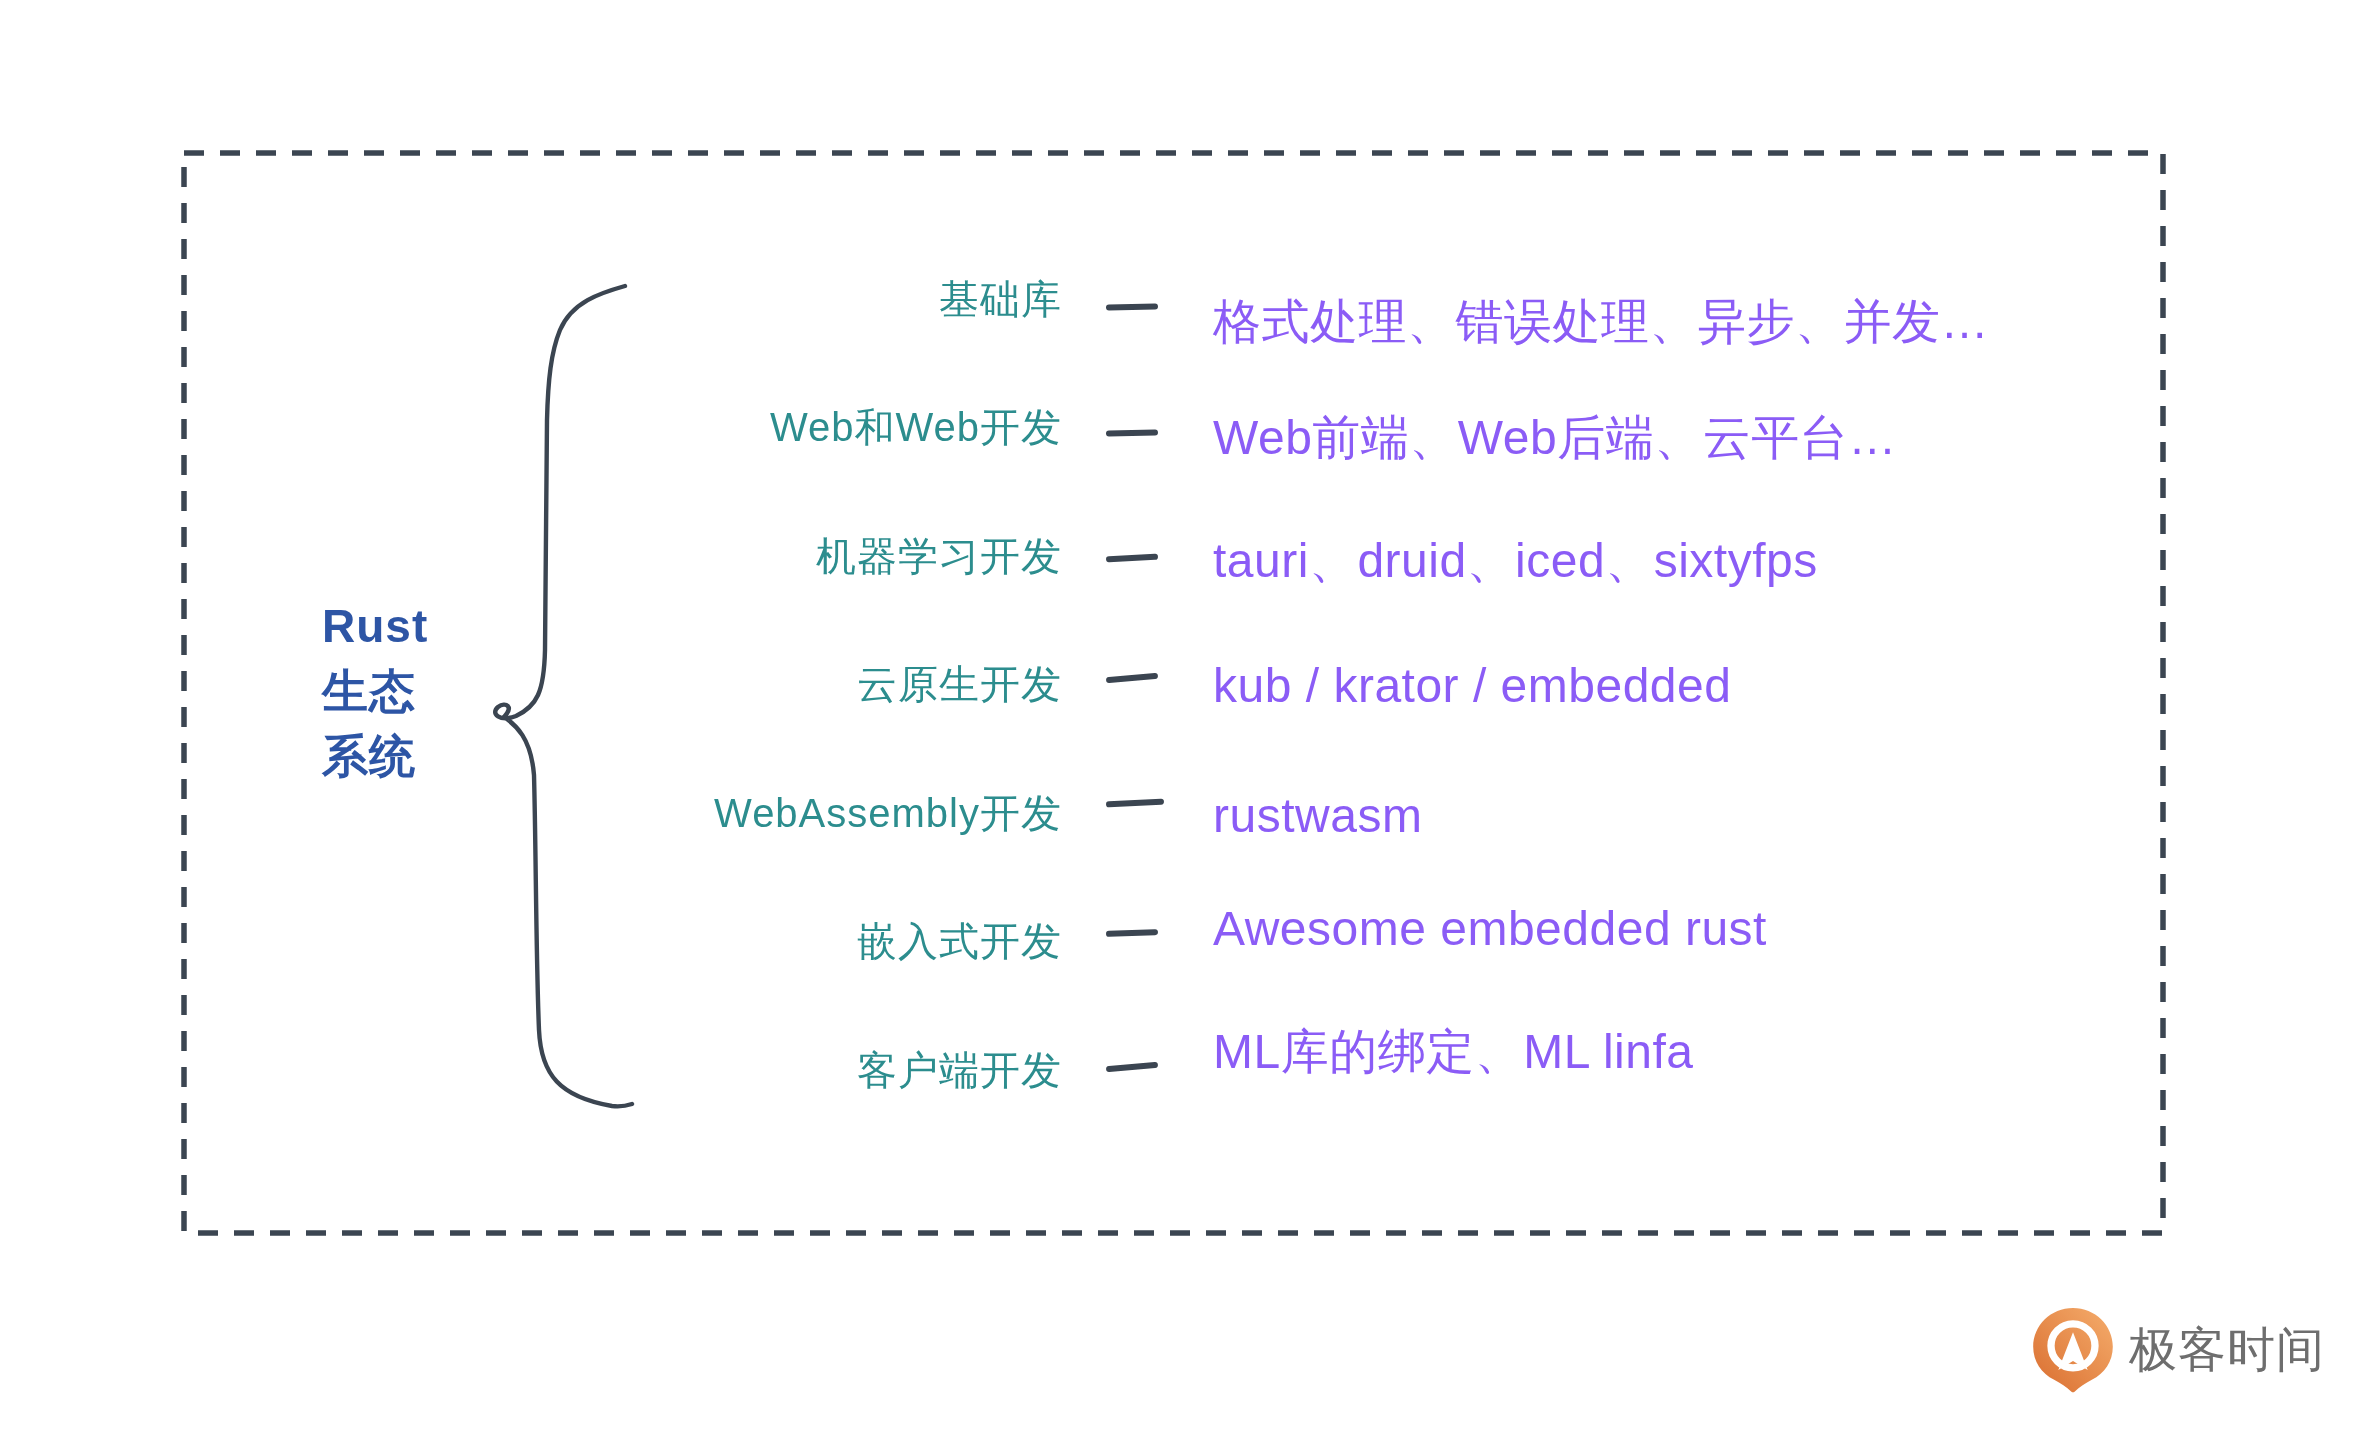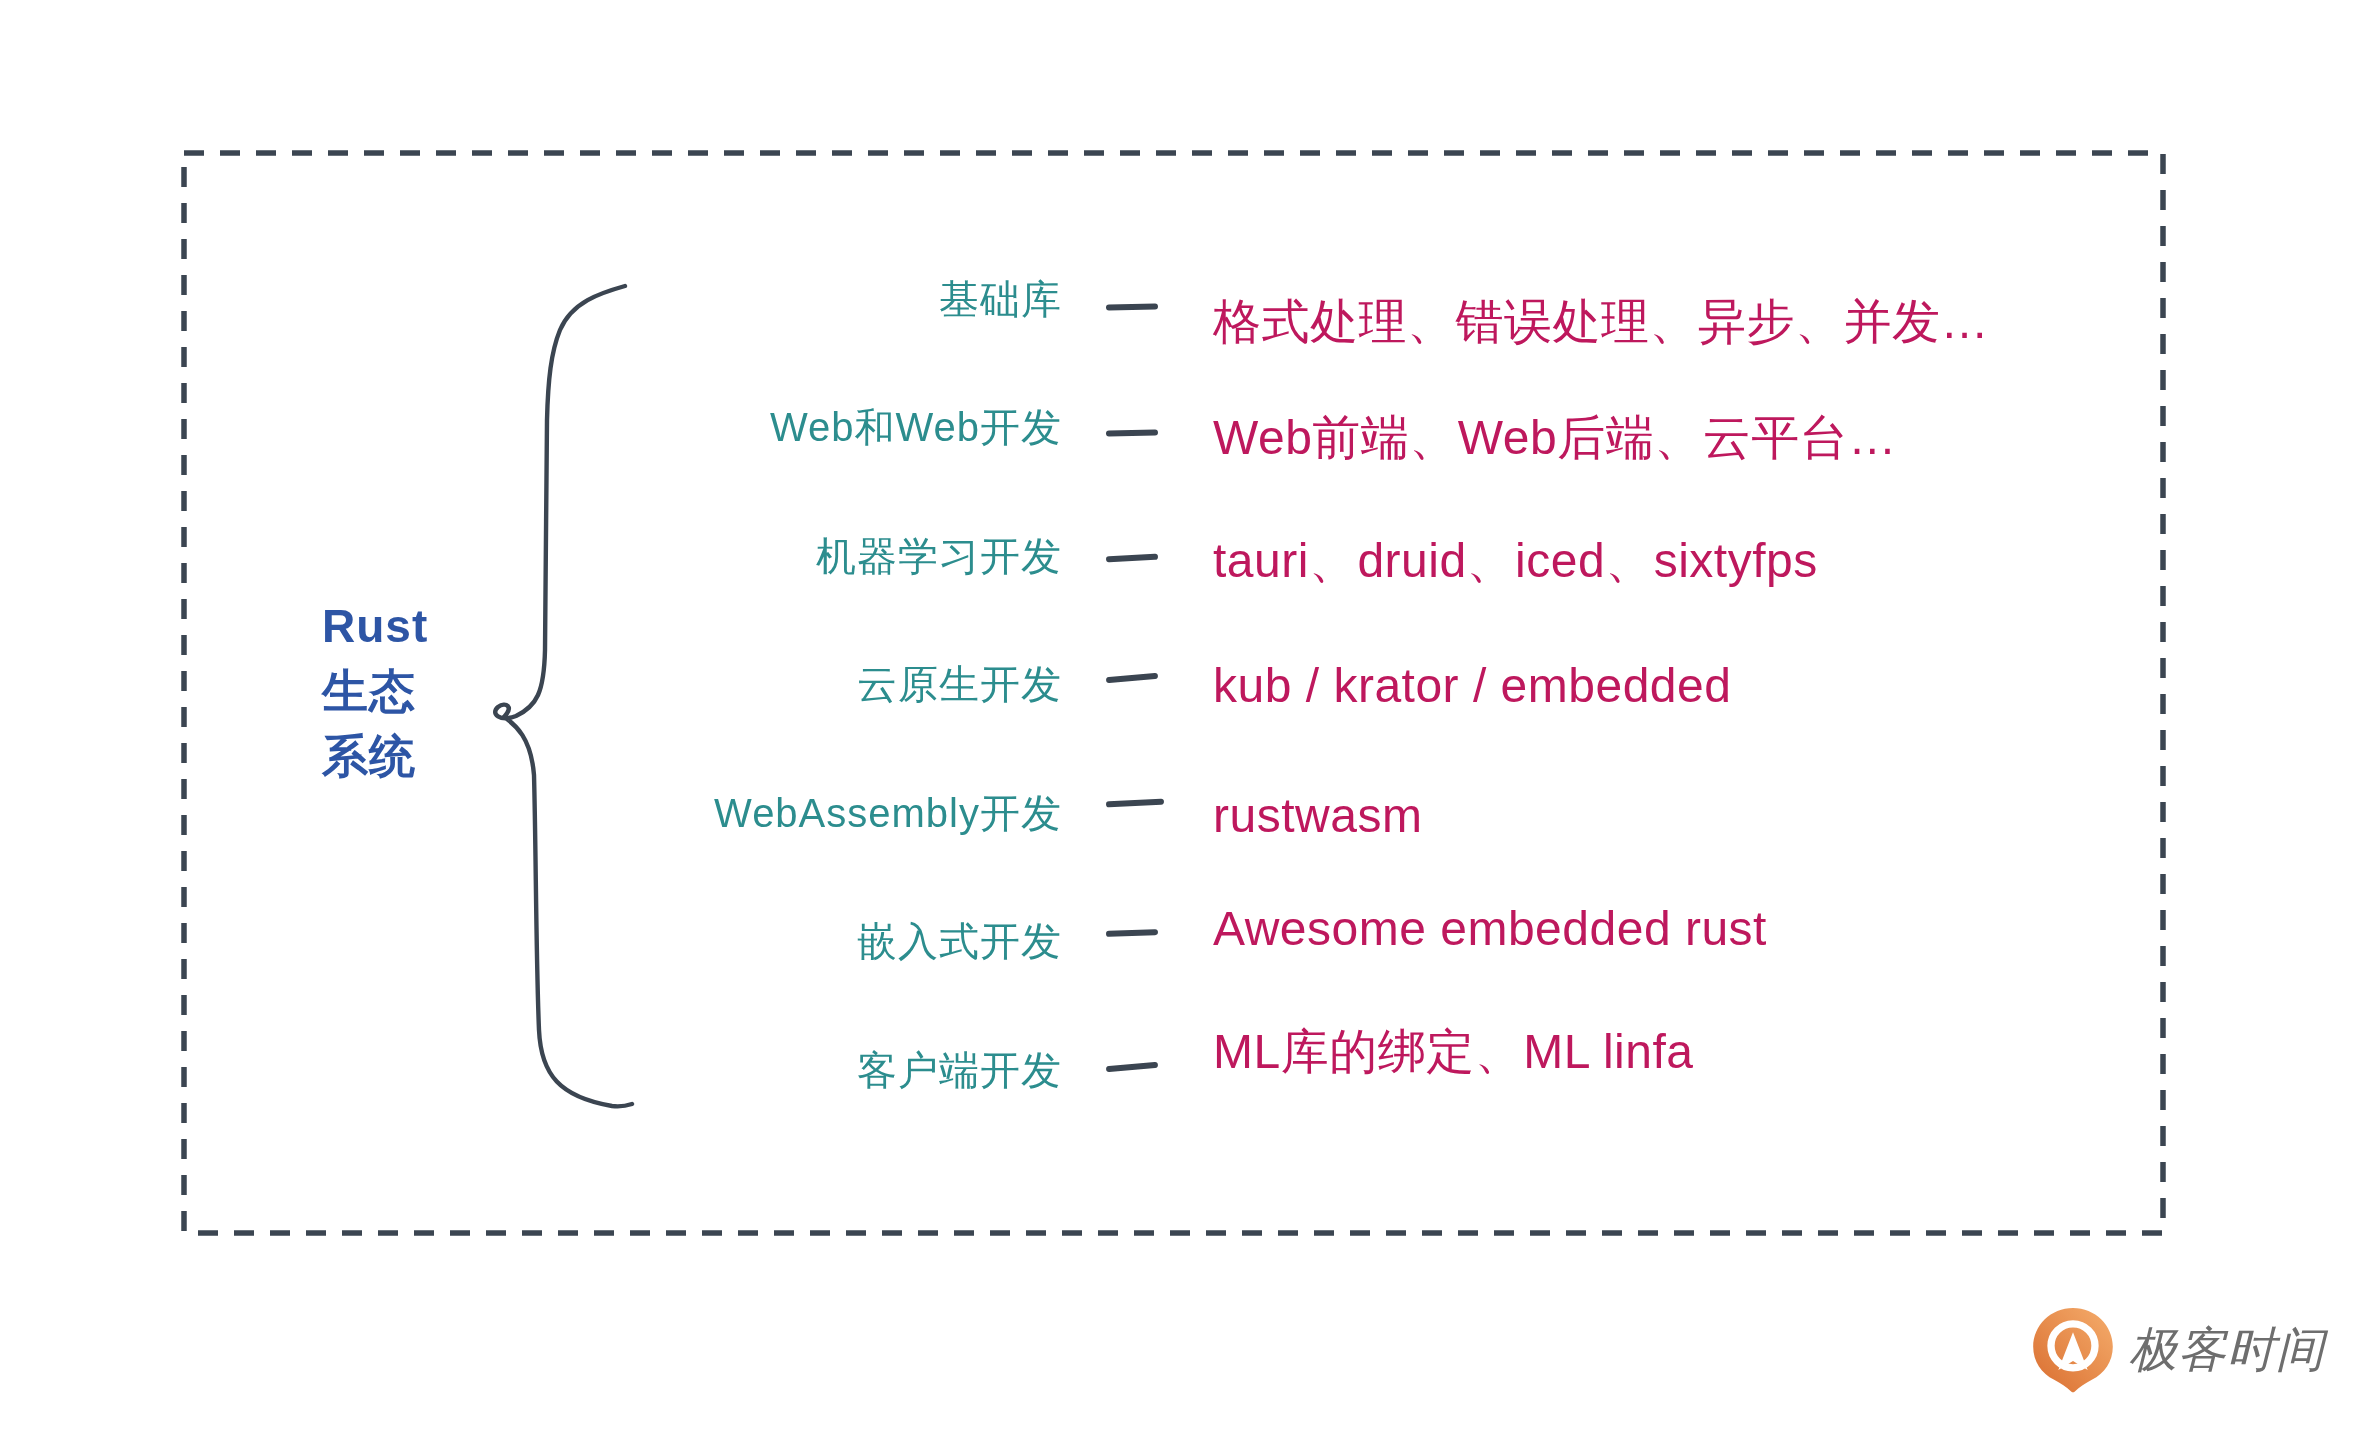--- a/index.html
+++ b/index.html
@@ -22,41 +22,41 @@
     position:absolute;right:1302px;top:0;transform:translateY(-50%);
     font-size:40px;font-weight:500;color:#2c8d8e;white-space:nowrap;
     letter-spacing:1px;
   }
   .row-dash{
     position:absolute;left:1106px;width:52px;height:6px;border-radius:3px;
     background:#3b4551;top:0;
   }
   .row-value{
     position:absolute;left:1213px;top:0;transform:translateY(-50%);
-    font-size:48px;color:#be185d;white-space:nowrap;letter-spacing:0.5px;text-align:center;
+    font-size:48px;color:#8b5cf6;white-space:nowrap;letter-spacing:0.5px;text-align:center;
   }
   .r0{top:299px}.r1{top:427px}.r2{top:556px}.r3{top:684px}
   .r4{top:813px}.r5{top:941px}.r6{top:1070px}
   .r0 .row-dash{transform:translateY(5px) rotate(-1deg)}
   .r1 .row-dash{transform:translateY(3px) rotate(-1deg)}
   .r2 .row-dash{transform:translateY(-1px) rotate(-3deg)}
   .r3 .row-dash{transform:translateY(-9px) rotate(-5deg)}
   .r4 .row-dash{transform:translateY(-13px) rotate(-3deg);width:58px}
   .r5 .row-dash{transform:translateY(-11px) rotate(-2deg)}
   .r6 .row-dash{transform:translateY(-6px) rotate(-5deg)}
   .r0 .row-value{transform:translateY(calc(-50% + 23px))}
   .r1 .row-value{transform:translateY(calc(-50% + 11px))}
   .r2 .row-value{transform:translateY(calc(-50% + 5px))}
   .r3 .row-value{transform:translateY(calc(-50% + 1px))}
   .r4 .row-value{transform:translateY(calc(-50% + 2px))}
   .r5 .row-value{transform:translateY(calc(-50% - 13px))}
   .r6 .row-value{transform:translateY(calc(-50% - 18px))}
 
   
-  .branding{position:absolute;left:2031px;top:1306px;display:flex;align-items:flex-start;font-style:italic;}
+  .branding{position:absolute;left:2031px;top:1306px;display:flex;align-items:flex-start;}
   .logo-mark{width:84px;height:88px;display:block;}
   .logo-text{
     margin-left:14px;font-size:48px;color:#6e6e6e;letter-spacing:1px;
     font-weight:500;white-space:nowrap;line-height:88px;
   }
 </style>
 </head>
 <body>
 
 <svg class="layer" viewBox="0 0 2364 1447" aria-hidden="true">

